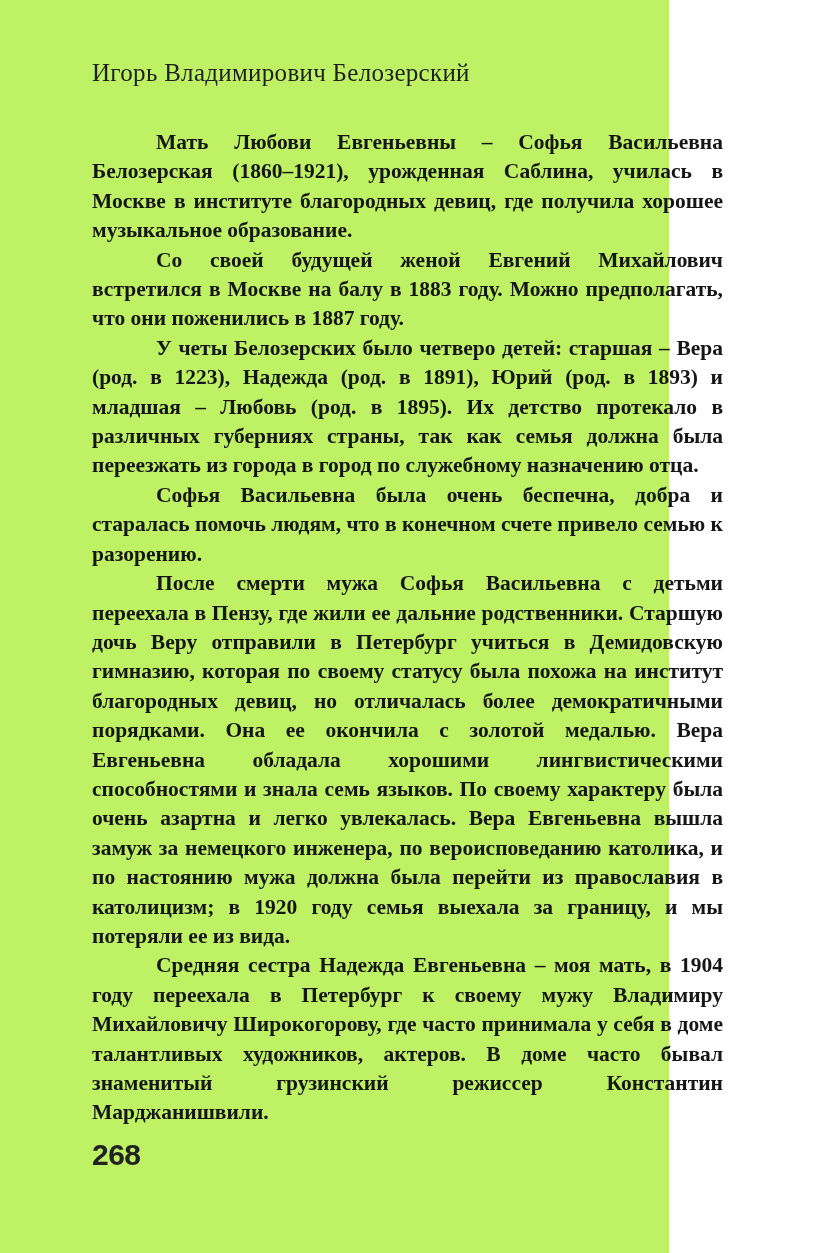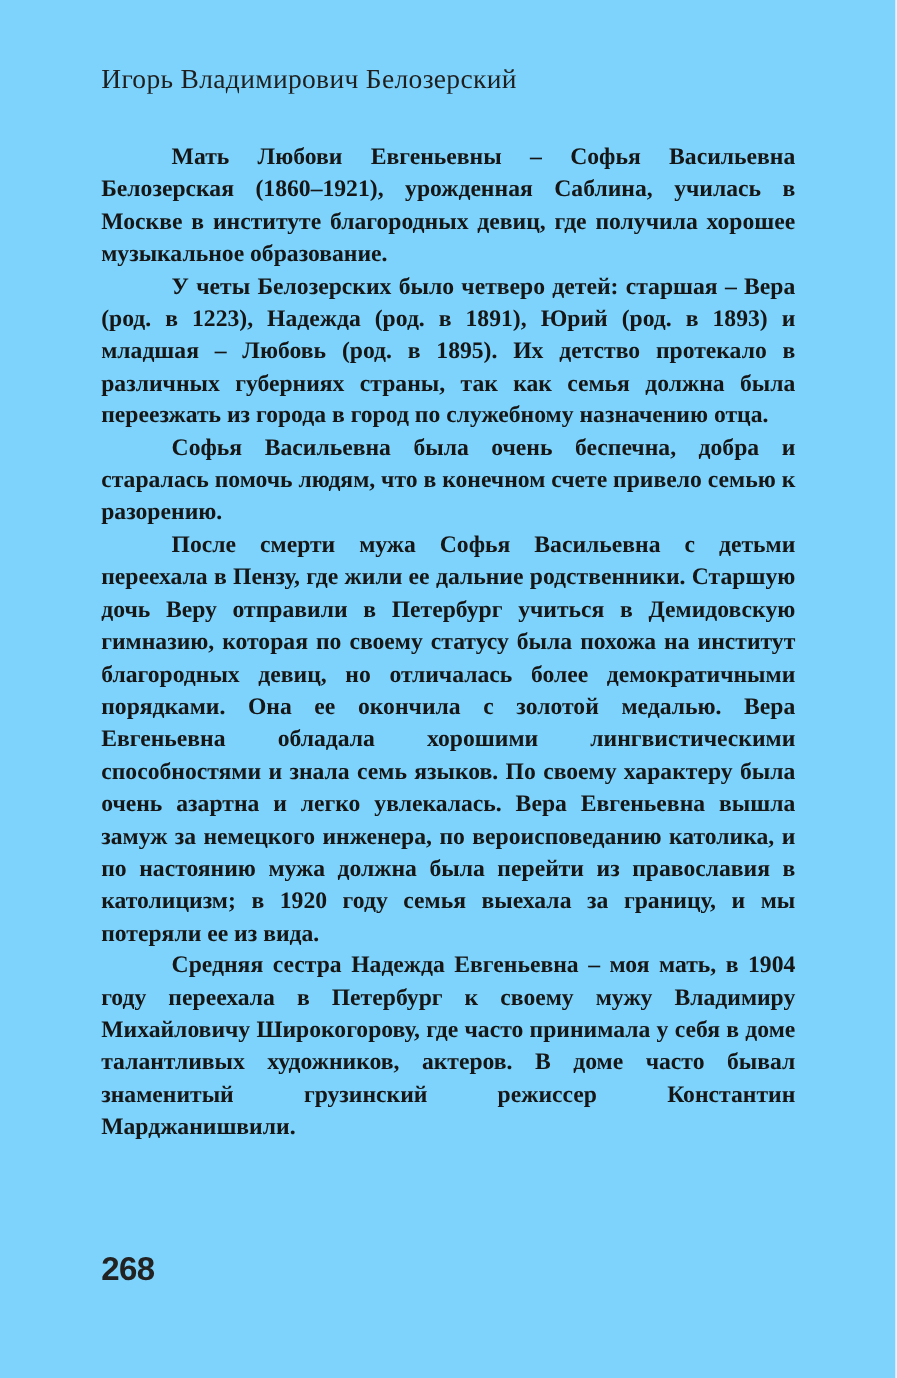--- a/index.html
+++ b/index.html
@@ -6,23 +6,23 @@
 
   html, body {
     width: 815px;
     height: 1253px;
     background: #ffffff;
     overflow: hidden;
   }
 
   .page {
     position: relative;
-    width: 814px;
+    width: 669px;
     height: 1253px;
-    background: #7dd3fc;
+    background: #bef264;
     color: #1c1c1c;
   }
 
   .running-header {
     position: absolute;
     left: 92px;
     top: 59px;
     width: 640px;
     font-family: "Liberation Serif", "DejaVu Serif", serif;
     font-size: 25px;
@@ -63,20 +63,21 @@
 </style>
 </head>
 <body>
 
 <div class="page">
 
   <div class="running-header">Игорь Владимирович Белозерский</div>
 
   <div class="body-text">
     <p>Мать Любови Евгеньевны – Софья Васильевна Белозерская (1860–1921), урожденная Саблина, училась в Москве в институте благородных девиц, где получила хорошее музыкальное образование.</p>
+    <p>Со своей будущей женой Евгений Михайлович встретился в Москве на балу в 1883 году. Можно предполагать, что они поженились в 1887 году.</p>
     <p>У четы Белозерских было четверо детей: старшая – Вера (род. в 1223), Надежда (род. в 1891), Юрий (род. в 1893) и младшая – Любовь (род. в 1895). Их детство протекало в различных губерниях страны, так как семья должна была переезжать из города в город по служебному назначению отца.</p>
     <p>Софья Васильевна была очень беспечна, добра и старалась помочь людям, что в конечном счете привело семью к разорению.</p>
     <p>После смерти мужа Софья Васильевна с детьми переехала в Пензу, где жили ее дальние родственники. Старшую дочь Веру отправили в Петербург учиться в Демидовскую гимназию, которая по своему статусу была похожа на институт благородных девиц, но отличалась более демократичными порядками. Она ее окончила с золотой медалью. Вера Евгеньевна обладала хорошими лингвистическими способностями и знала семь языков. По своему характеру была очень азартна и легко увлекалась. Вера Евгеньевна вышла замуж за немецкого инженера, по вероисповеданию католика, и по настоянию мужа должна была перейти из православия в католицизм; в 1920 году семья выехала за границу, и мы потеряли ее из вида.</p>
     <p>Средняя сестра Надежда Евгеньевна – моя мать, в 1904 году переехала в Петербург к своему мужу Владимиру Михайловичу Широкогорову, где часто принимала у себя в доме талантливых художников, актеров. В доме часто бывал знаменитый грузинский режиссер Константин Марджанишвили.</p>
   </div>
 
   <div class="page-number">268</div>
 
 </div>
 

